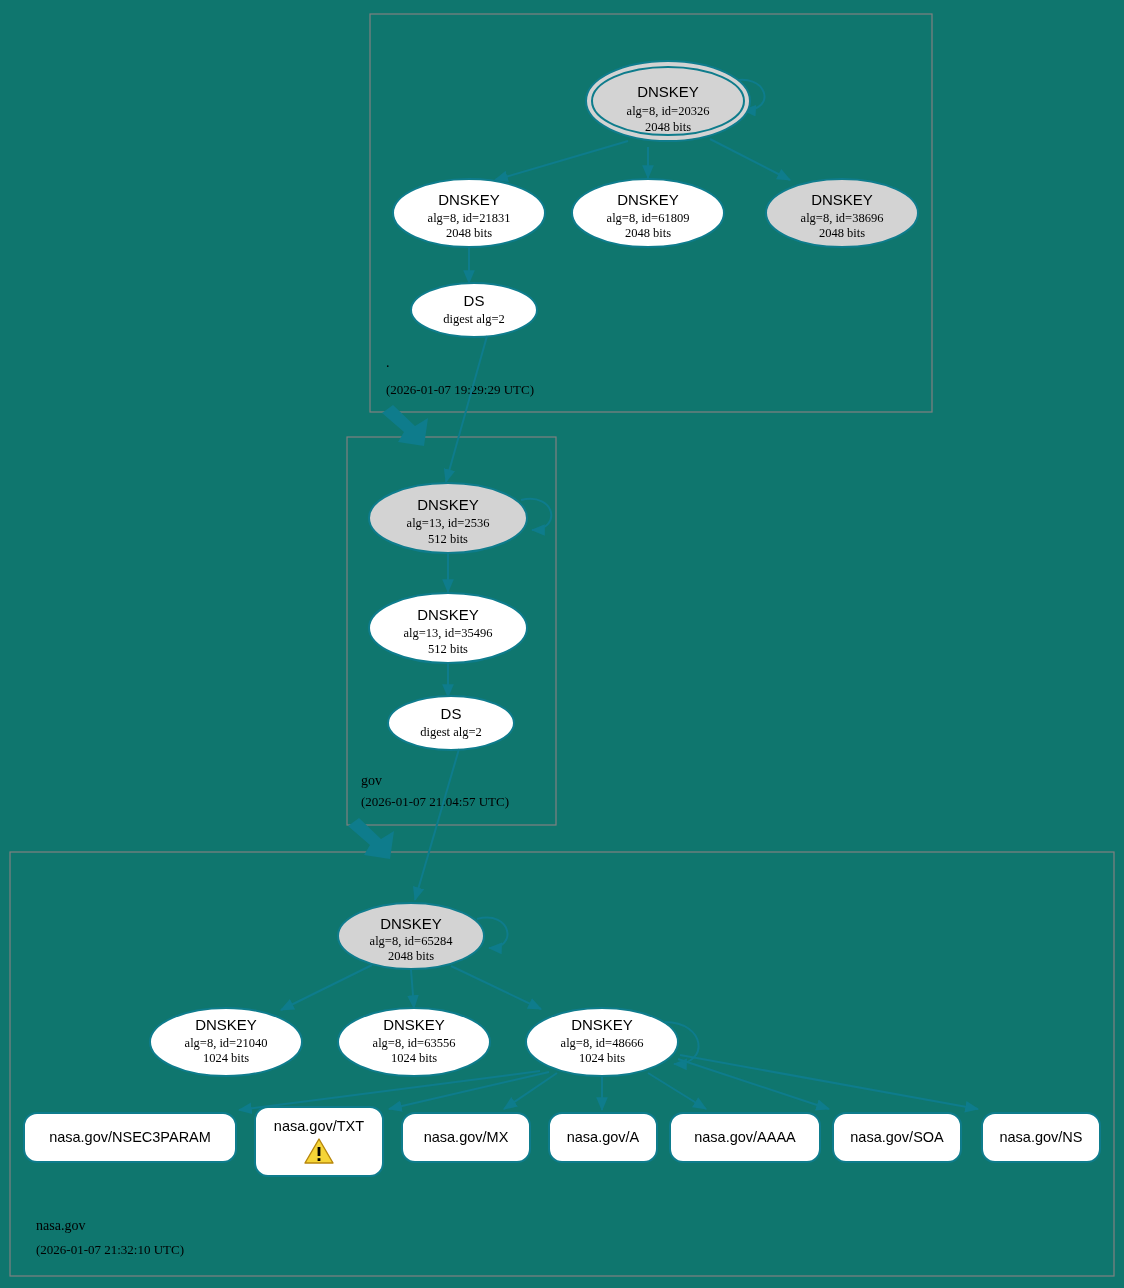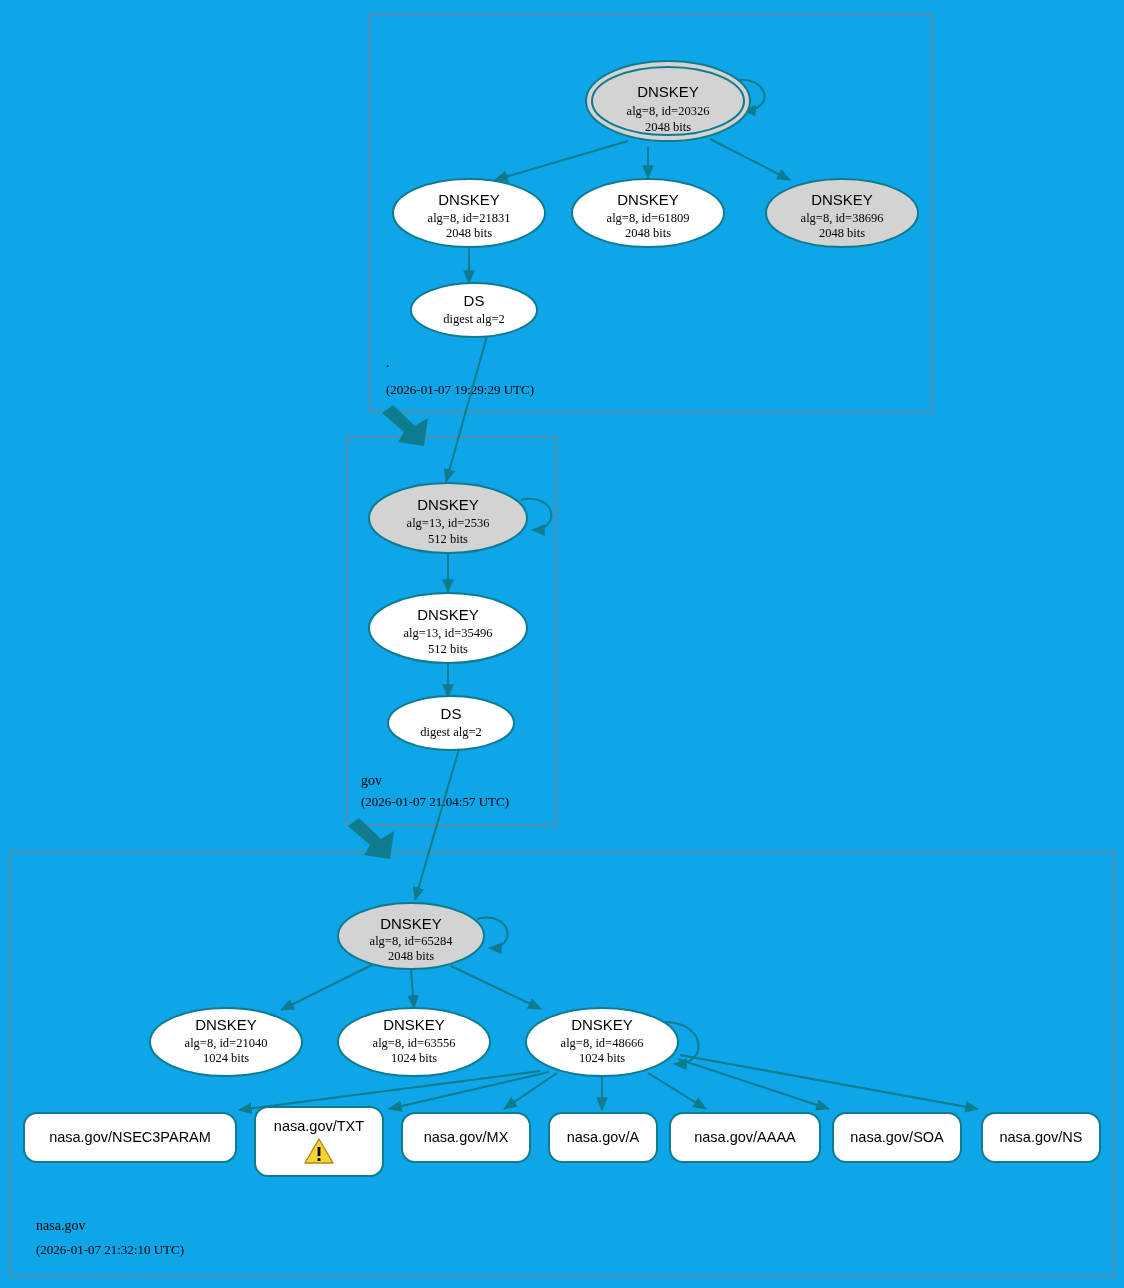--- a/index.html
+++ b/index.html
@@ -4,21 +4,21 @@
 <style>
   html, body {
     margin: 0;
     padding: 0;
     background: #ffffff;
   }
   #root {
     position: relative;
     width: 1124px;
     height: 1288px;
-    background: #0ea5e9;
+    background: #0f766e;
     font-family: "Liberation Sans", sans-serif;
   }
   svg#graph {
     position: absolute;
     top: 0;
     left: 0;
     width: 1124px;
     height: 1288px;
     display: block;
   }

